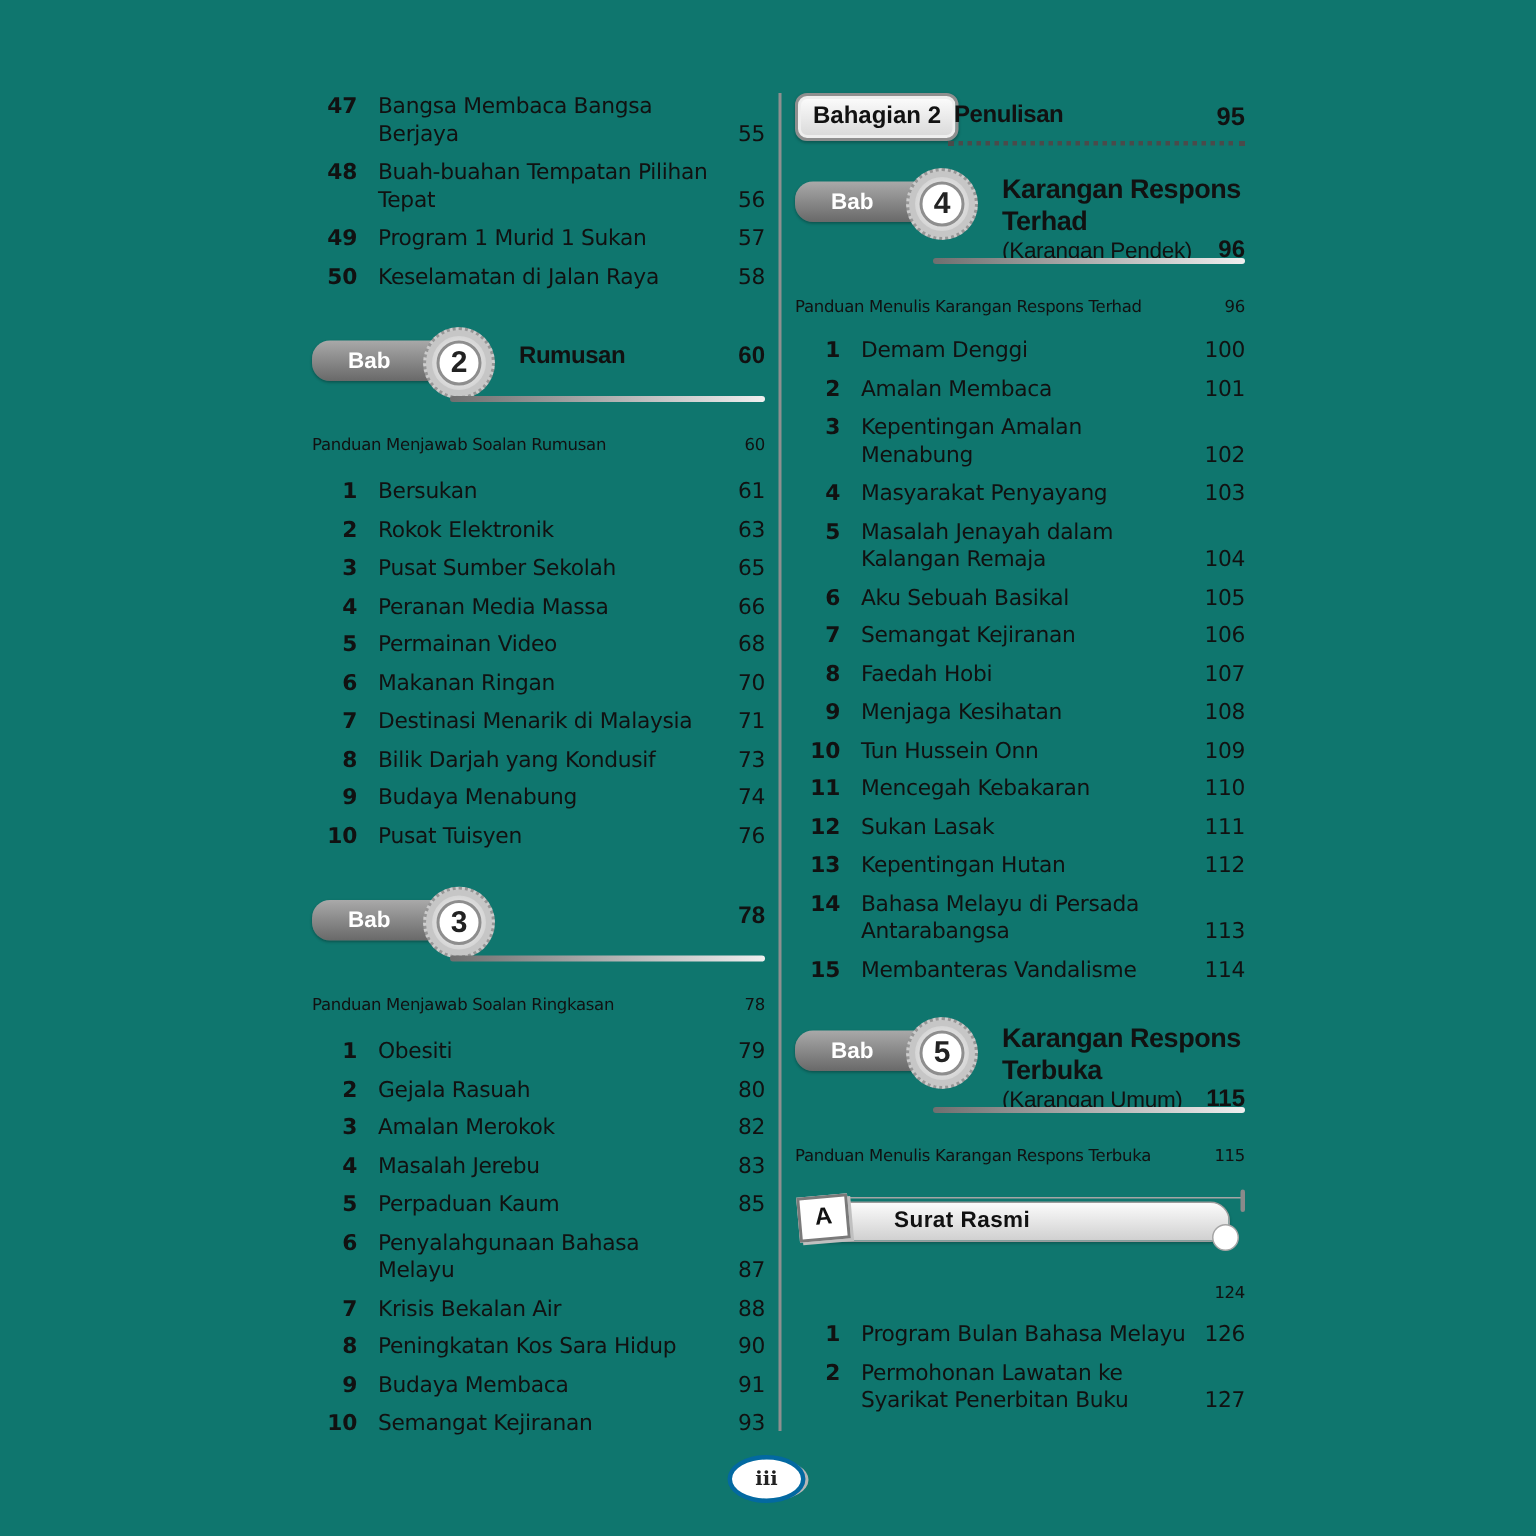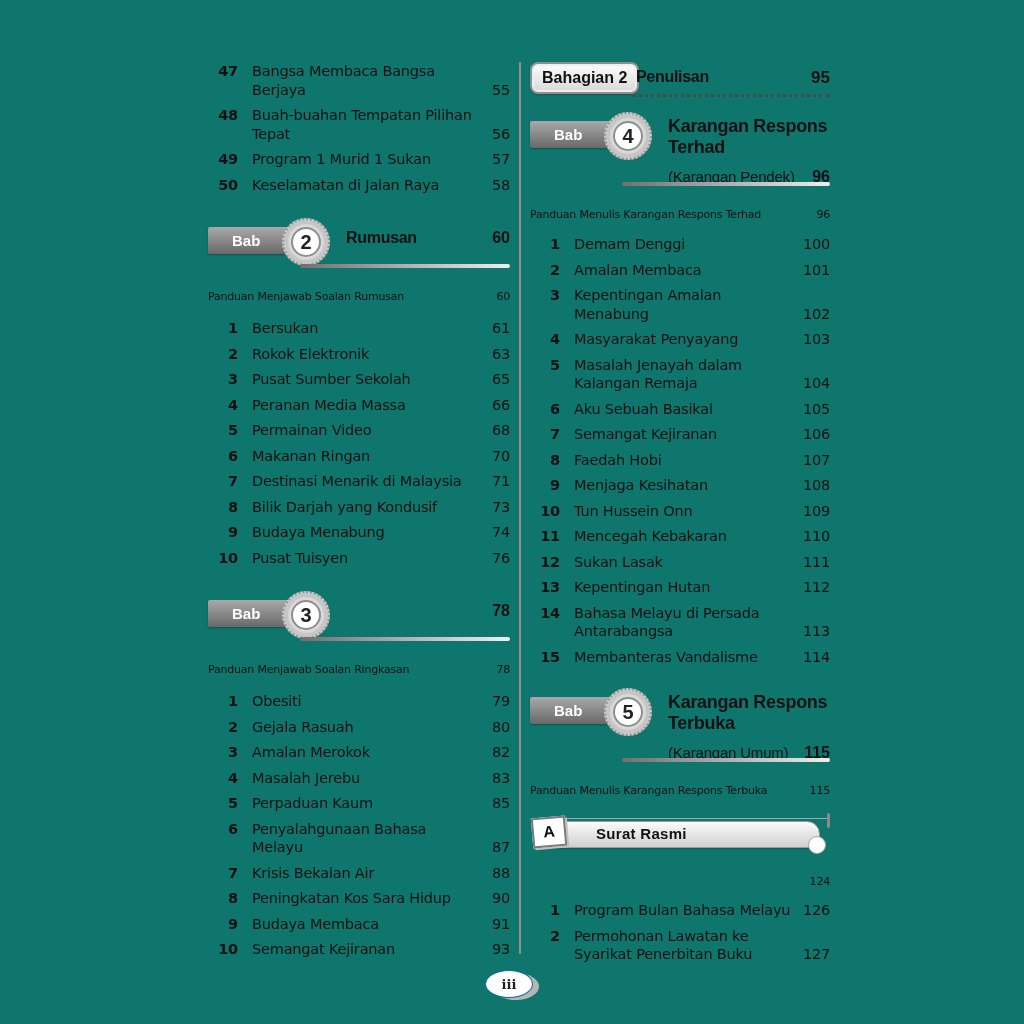--- a/index.html
+++ b/index.html
@@ -17,34 +17,34 @@
   .toc-row .pg{margin-left:auto;align-self:flex-end;text-align:right;min-width:30px;}
   .guide-row{display:flex;font-size:11px;line-height:25px;letter-spacing:-0.2px;margin-bottom:7px;}
   .guide-row .title{flex:1;}
   .guide-row .pg{margin-left:auto;align-self:flex-end;text-align:right;min-width:30px;}
 
   
   .chapter-block{margin-top:26px;}
   .chapter-header{position:relative;min-height:48px;padding-left:138px;
                   font-family:"Liberation Sans",sans-serif;}
   .chapter-header.tall{min-height:58px;}
-  .bab-pill{position:absolute;left:0;top:7px;width:110px;height:27px;border-radius:2px;
+  .bab-pill{position:absolute;left:0;top:7px;width:110px;height:27px;border-radius:12px;
             background:linear-gradient(180deg,#a9a9a9,#696969);color:#fff;
             display:flex;align-items:center;padding-left:24px;box-sizing:border-box;
             font-weight:bold;font-size:15px;box-shadow:0 1px 2px rgba(0,0,0,.3);}
   .medallion{position:absolute;left:74px;top:-2px;width:48px;height:48px;border-radius:50%;
              background:radial-gradient(circle,#dedede 45%,#b9b9b9 100%);
              border:2px dotted #969696;box-shadow:inset 0 0 0 4px #c6c6c6;box-sizing:border-box;}
   .med-num{position:absolute;inset:7px;background:#fff;border:2px solid #8e8e8e;border-radius:50%;
            display:flex;align-items:center;justify-content:center;
            font-weight:bold;font-size:20px;color:#222;}
   .ch-title{display:block;padding-top:9px;font-weight:bold;font-size:16px;letter-spacing:-0.3px;}
   .ch-page{position:absolute;right:0;top:9px;font-weight:bold;font-size:16px;}
   .ch-t1{display:block;padding-top:2px;font-weight:bold;font-size:18px;letter-spacing:-0.3px;}
-  .ch-t2row{display:flex;align-items:flex-start;margin-top:10px;gap:14px;}
+  .ch-t2row{display:flex;align-items:center;margin-top:0;gap:14px;}
   .ch-t2{font-size:15px;letter-spacing:-0.2px;}
   .ch-page2{margin-left:auto;font-weight:bold;font-size:16px;}
   .ch-rule{position:absolute;left:92px;right:0;bottom:0;height:4px;border-radius:2px;
            background:linear-gradient(to right,#6f6f6f,#c9c9c9 70%,#efefef);}
 
   
   .section-header{position:relative;height:38px;font-family:"Liberation Sans",sans-serif;}
   .sec-badge{position:absolute;left:0;top:0;padding:5px 10px;border:2px solid #8f8f8f;border-radius:8px;
              background:linear-gradient(180deg,#fdfdfd,#d8d8d8);font-weight:bold;font-size:16px;
              box-shadow:0 1px 2px rgba(0,0,0,.25), inset 0 0 0 2px #eee;}
@@ -71,21 +71,21 @@
               box-shadow:2px 2px 0 #c0c0c0;}
   .banner-title{position:absolute;left:66px;top:8px;font-family:"Liberation Sans",sans-serif;
                 font-weight:bold;font-size:15px;letter-spacing:.3px;}
 
   .intro-row{margin-top:20px;}
 
   
   .page-oval{position:absolute;left:50%;transform:translateX(-50%);bottom:26px;width:54px;height:28px;}
   .oval-shadow{position:absolute;left:8px;top:3px;right:0;bottom:-2px;background:#b6b6b6;border-radius:50%;}
   .oval-face{position:absolute;left:0;top:0;width:46px;height:26px;background:#fff;
-             border:1px solid #0369a1;border-radius:50%;display:flex;align-items:center;justify-content:center;
+             border:3px solid #0369a1;border-radius:50%;display:flex;align-items:center;justify-content:center;
              font-family:"DejaVu Serif",serif;font-weight:bold;font-size:13px;color:#222;}
 </style>
 </head>
 <body>
 
 <div class="page">
 
   <div class="col left">
 
     <div class="toc-list" style="margin-top:0">

